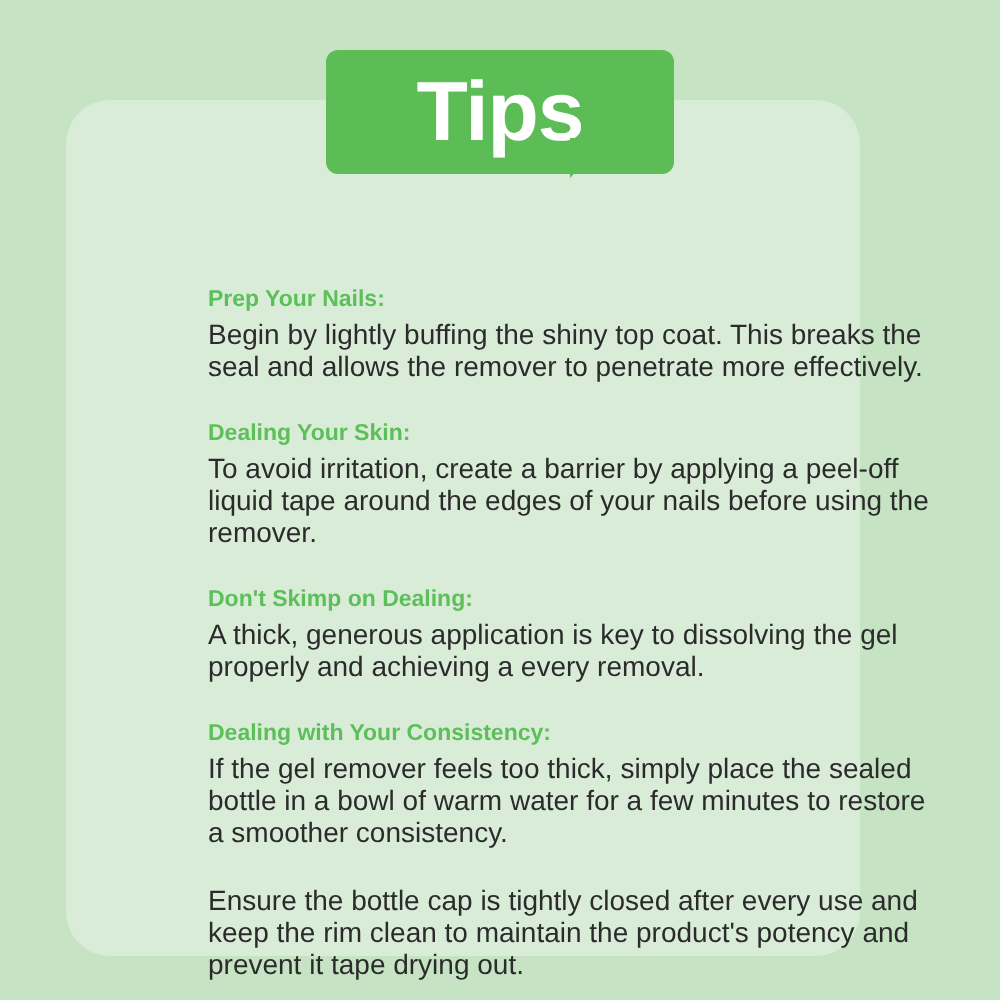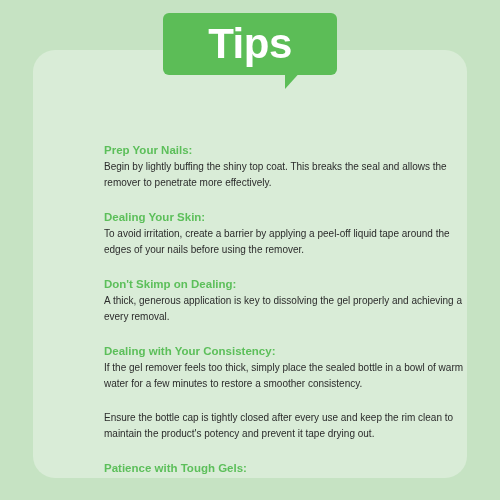--- a/index.html
+++ b/index.html
@@ -21,39 +21,39 @@
     top: 0;
     width: 500px;
     height: 500px;
   }
 
   
   .card {
     position: absolute;
     left: 33px;
     top: 50px;
-    width: 434px;
+    width: 397px;
     height: 428px;
     background: #d9ecd7;
     border-radius: 22px;
     box-sizing: border-box;
   }
 
   
   .banner-wrap {
     position: absolute;
     left: 163px;
     top: 9px;
     width: 174px;
     height: 80px;
   }
   .banner {
     position: absolute;
     left: 0;
-    top: 4px;
+    top: 16px;
     width: 174px;
     height: 62px;
     background: #5cbd57;
     border-radius: 6px;
     display: flex;
     align-items: center;
     justify-content: center;
   }
   .banner-title {
     color: #ffffff;
@@ -91,21 +91,21 @@
   .tip-heading {
     color: #5cbf5a;
     font-size: 11.5px;
     font-weight: bold;
     line-height: 16px;
     margin: 0 0 1px 0;
     font-family: "Liberation Sans", sans-serif;
   }
   .tip-body {
     color: #2b2b2b;
-    font-size: 10px;
+    font-size: 14px;
     font-weight: normal;
     line-height: 16px;
     margin: 0;
     font-family: "Liberation Sans", sans-serif;
   }
 </style>
 </head>
 <body>
 
 <div id="page">

